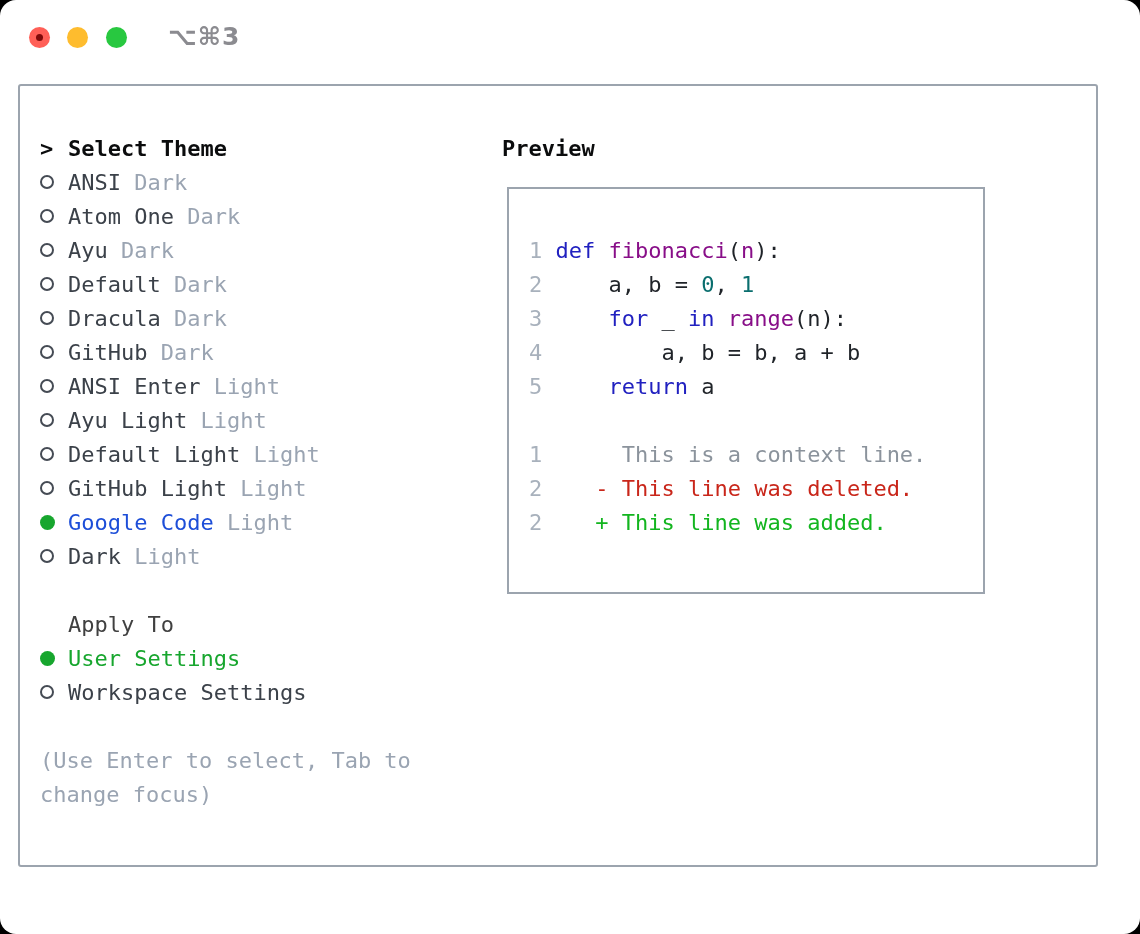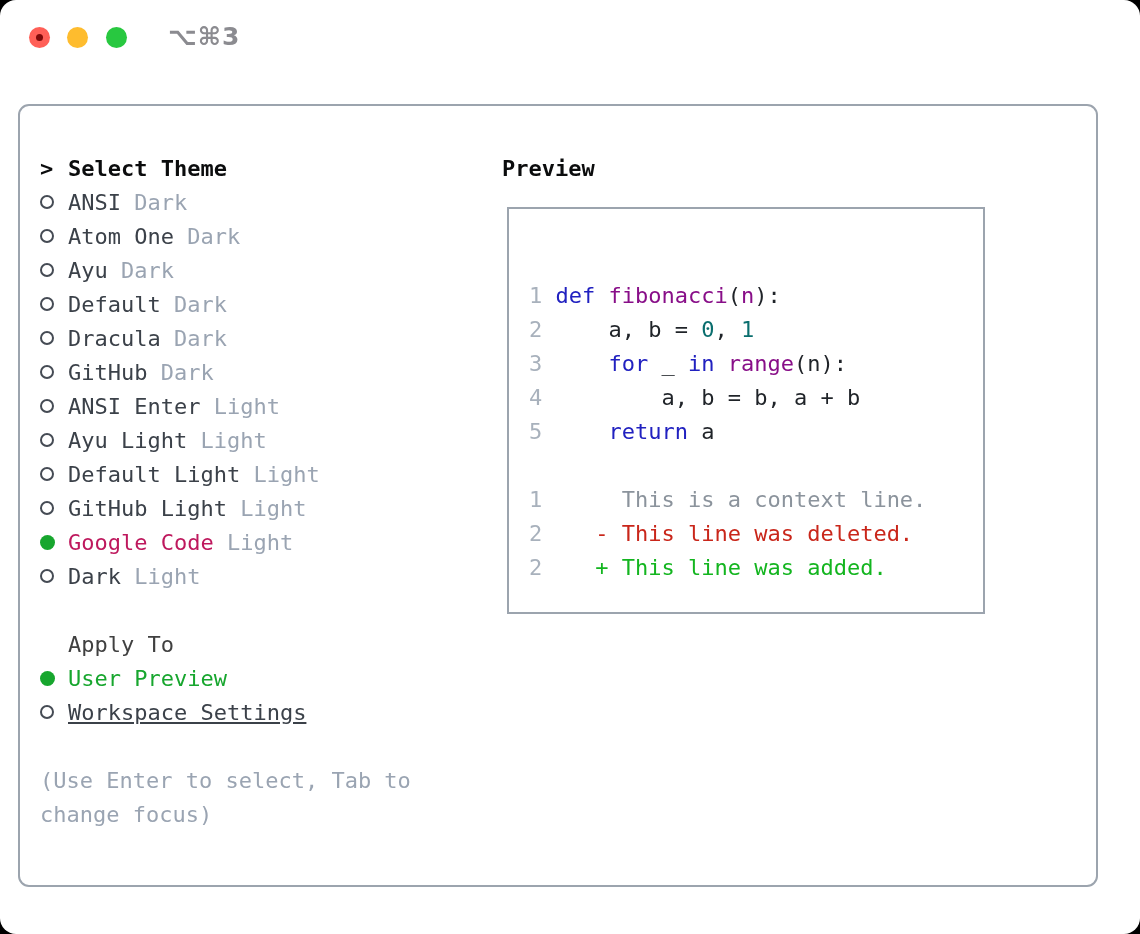--- a/index.html
+++ b/index.html
@@ -19,43 +19,43 @@
   .tl-green  { left: 106px; }
   .tl-dot { position: absolute; left: 7px; top: 7px; width: 7px; height: 7px; border-radius: 50%; }
   .win-title {
     position: absolute; left: 168px; top: 22px;
     font-family: "DejaVu Sans", sans-serif; font-size: 25px; font-weight: bold;
     letter-spacing: 1px;
   }
 
   
   .main-box {
-    position: absolute; left: 18px; top: 104px; width: 1080px; height: 783px;
-    border: 2px solid var(--border, #9ca4ae); border-radius: 11px; background: #fff;
+    position: absolute; left: 18px; top: 84px; width: 1080px; height: 783px;
+    border: 2px solid var(--border, #9ca4ae); border-radius: 3px; background: #fff;
   }
 
   
   .left-panel { position: absolute; left: 20px; top: 46px; }
   .row { height: 34px; line-height: 34px; font-size: 22px; white-space: pre; }
   .marker { display: inline-block; width: 28px; }
   .radio {
     display: inline-block; width: 14px; height: 14px; border-radius: 50%;
     border: 2px solid #454b54; vertical-align: middle; margin-bottom: 4px;
   }
   .radio.sel { border: none; width: 15px; height: 15px; }
   .cursor-gt { font-weight: bold; }
   .hd { font-weight: bold; }
   .spacer { height: 34px; }
 
   
   .preview-header { position: absolute; left: 482px; top: 46px; }
   .preview-box {
     position: absolute; left: 487px; top: 101px; width: 478px; height: 407px;
     border: 2px solid var(--border, #9ca4ae); background: #fff;
-    padding: 70px 0 0 20px; overflow: hidden;
+    padding: 45px 0 0 20px; overflow: hidden;
   }
   .code-line { height: 34px; line-height: 34px; font-size: 22px; white-space: pre; }
 </style>
 </head>
 <body>
 
 <div class="window">
 
   <div class="titlebar">
     <span class="tl tl-red" style="background: rgb(255, 95, 87);">
@@ -74,28 +74,28 @@
           <div class="row"><span class="marker"><span class="radio"></span></span><span style="color: rgb(59, 65, 73);">ANSI</span><span style="color: rgb(154, 164, 178);"> Dark</span></div>
           <div class="row"><span class="marker"><span class="radio"></span></span><span style="color: rgb(59, 65, 73);">Atom One</span><span style="color: rgb(154, 164, 178);"> Dark</span></div>
           <div class="row"><span class="marker"><span class="radio"></span></span><span style="color: rgb(59, 65, 73);">Ayu</span><span style="color: rgb(154, 164, 178);"> Dark</span></div>
           <div class="row"><span class="marker"><span class="radio"></span></span><span style="color: rgb(59, 65, 73);">Default</span><span style="color: rgb(154, 164, 178);"> Dark</span></div>
           <div class="row"><span class="marker"><span class="radio"></span></span><span style="color: rgb(59, 65, 73);">Dracula</span><span style="color: rgb(154, 164, 178);"> Dark</span></div>
           <div class="row"><span class="marker"><span class="radio"></span></span><span style="color: rgb(59, 65, 73);">GitHub</span><span style="color: rgb(154, 164, 178);"> Dark</span></div>
           <div class="row"><span class="marker"><span class="radio"></span></span><span style="color: rgb(59, 65, 73);">ANSI Enter</span><span style="color: rgb(154, 164, 178);"> Light</span></div>
           <div class="row"><span class="marker"><span class="radio"></span></span><span style="color: rgb(59, 65, 73);">Ayu Light</span><span style="color: rgb(154, 164, 178);"> Light</span></div>
           <div class="row"><span class="marker"><span class="radio"></span></span><span style="color: rgb(59, 65, 73);">Default Light</span><span style="color: rgb(154, 164, 178);"> Light</span></div>
           <div class="row"><span class="marker"><span class="radio"></span></span><span style="color: rgb(59, 65, 73);">GitHub Light</span><span style="color: rgb(154, 164, 178);"> Light</span></div>
-          <div class="row"><span class="marker"><span class="radio sel" style="background: rgb(23, 166, 46);"></span></span><span style="color: #be185d; text-align: right;">Google Code</span><span style="color: rgb(154, 164, 178);"> Light</span></div>
+          <div class="row"><span class="marker"><span class="radio sel" style="background: rgb(23, 166, 46);"></span></span><span style="color: #1d4ed8; text-align: right;">Google Code</span><span style="color: rgb(154, 164, 178);"> Light</span></div>
           <div class="row"><span class="marker"><span class="radio"></span></span><span style="color: rgb(59, 65, 73);">Dark</span><span style="color: rgb(154, 164, 178);"> Light</span></div>
         </div>
       <div class="spacer"></div>
       <div class="row"><span class="marker"></span><span style="color:#404040;">Apply To</span></div>
       <div id="apply-list">
-          <div class="row"><span class="marker"><span class="radio sel" style="background: rgb(23, 166, 46);"></span></span><span style="color: rgb(23, 166, 46);">User Preview</span></div>
-          <div class="row"><span class="marker"><span class="radio"></span></span><span style="color: rgb(59, 65, 73); text-decoration: underline;">Workspace Settings</span></div>
+          <div class="row"><span class="marker"><span class="radio sel" style="background: rgb(23, 166, 46);"></span></span><span style="color: rgb(23, 166, 46);">User Settings</span></div>
+          <div class="row"><span class="marker"><span class="radio"></span></span><span style="color: rgb(59, 65, 73);">Workspace Settings</span></div>
         </div>
       <div class="spacer"></div>
       <div id="hint">
           <div class="row" style="color: rgb(154, 164, 178);">(Use Enter to select, Tab to</div>
           <div class="row" style="color: rgb(154, 164, 178);">change focus)</div>
         </div>
     </div>
 
     <div class="preview-header row hd" style="color: rgb(11, 12, 13);">Preview</div>
     <div class="preview-box" id="preview-box">

